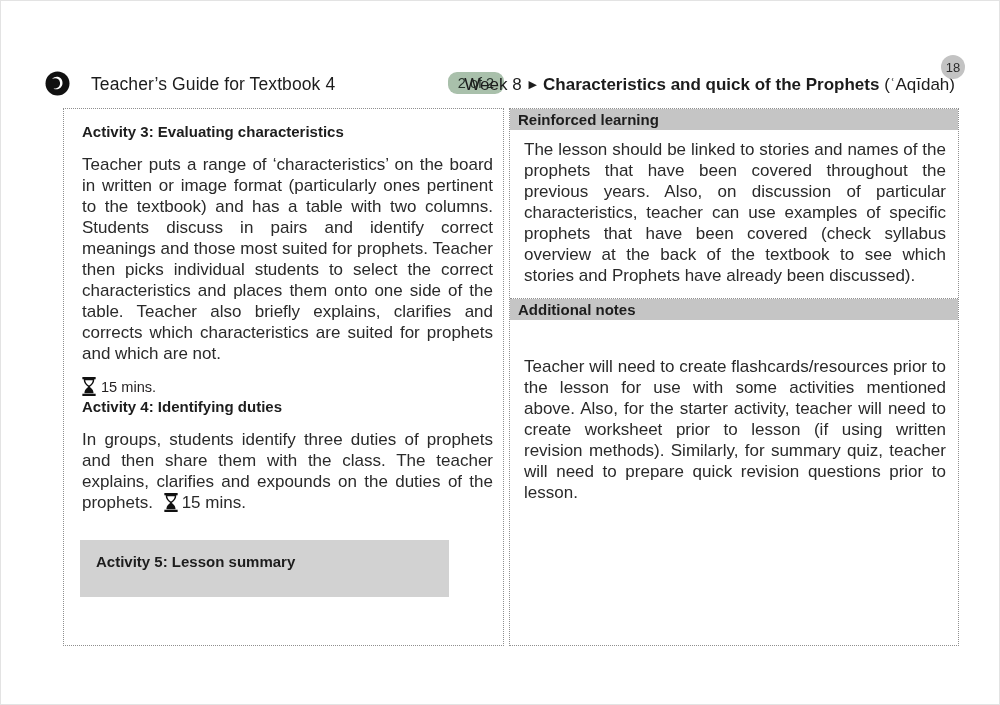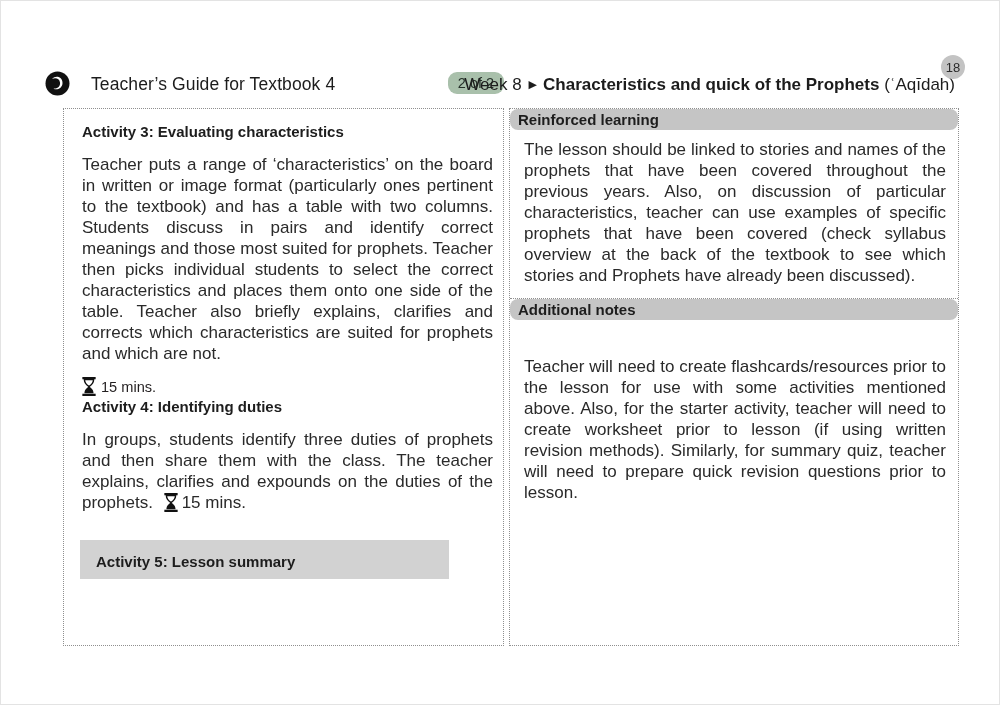--- a/index.html
+++ b/index.html
@@ -50,30 +50,30 @@
   .duration-row { margin-top:13px; display:flex; align-items:center; font-size:14.6px; }
   .duration-row .hg { margin-right:5px; }
   .h2-gap { margin-top:17px; }
   .p2-gap { margin-top:17px; }
 
   .hg { display:inline-block; }
   .hg svg { width:14px; height:19px; display:inline-block; vertical-align:-4px; }
 
   .activity-box {
     margin-top:27px; margin-left:-2px; width:369px;
-    background:#d2d2d2; padding:11px 16px 9px 16px;
+    background:#d2d2d2; padding:11px 16px 27px 16px;
   }
   .activity-box .body-text { margin-top:12px; text-align:left; }
 
   
   .section-top { height:190px; border-bottom:1px dotted #8f8f8f; }
   .section-bottom { flex:1; }
   .bar {
     height:21px; background:#c5c5c5; display:flex; align-items:center;
-    padding-left:8px; font-size:15px; font-weight:700; color:#1d1d1d;border-radius:8px;
+    padding-left:8px; font-size:15px; font-weight:700; color:#1d1d1d;
   }
   .panel-right .body-text { margin:9px 12px 0 14px; }
   .section-bottom .body-text { margin-top:36px; }
 </style>
 </head>
 <body>
 
 <span class="logo">
   <svg viewBox="0 0 25 25">
     <circle cx="12.5" cy="12.5" r="12" fill="#111"></circle>

